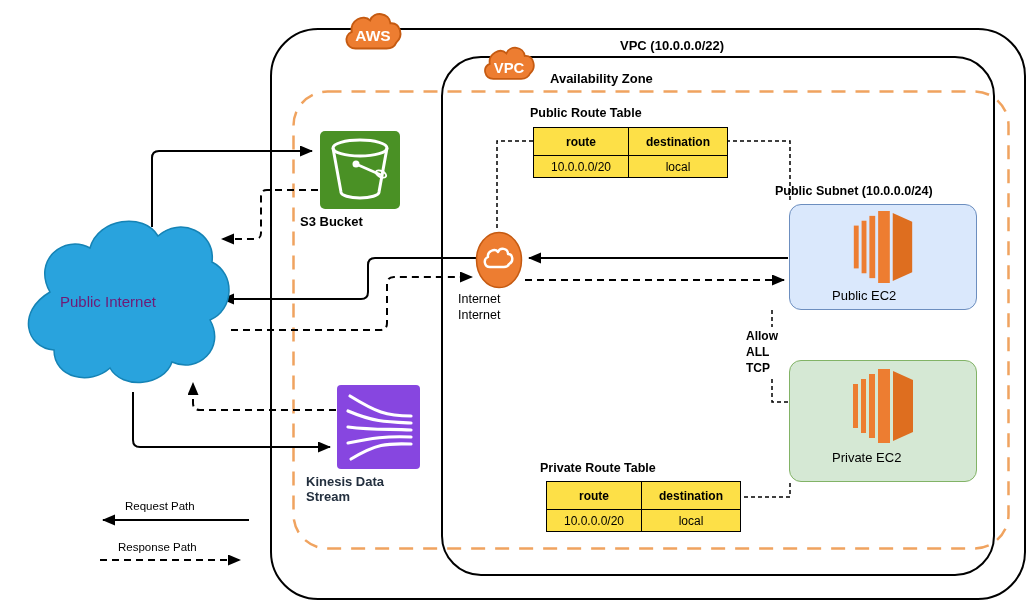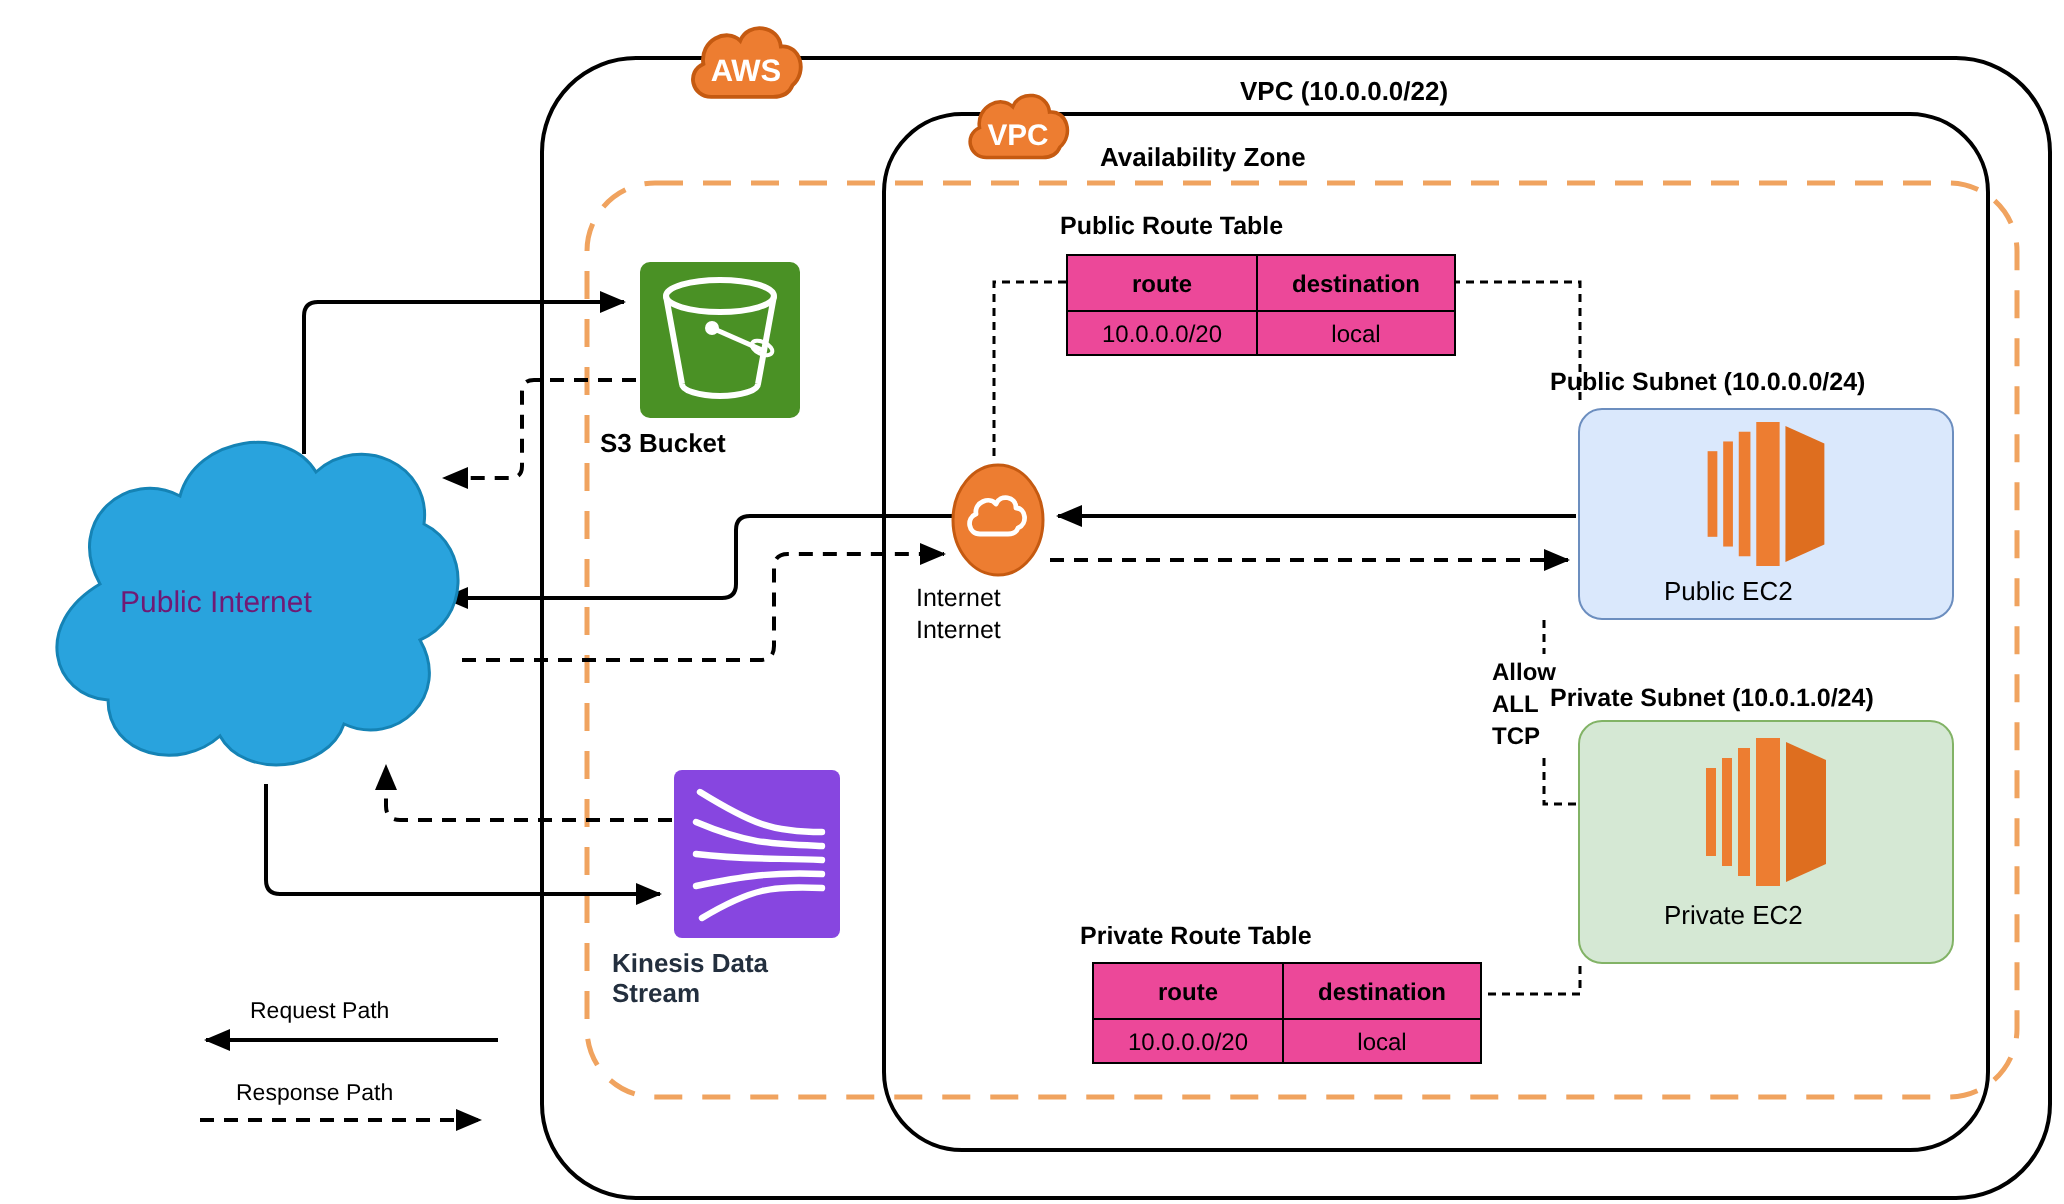--- a/index.html
+++ b/index.html
@@ -9,21 +9,21 @@
   }
   .abs{position:absolute;}
   .box-black{border:2px solid #000;background:transparent;}
   .lbl{position:absolute;text-align:left;line-height:1.25;}
   .bold{font-weight:700;}
   
   .subnet{position:absolute;border-radius:12px;border:1.6px solid;}
   .subnet.public{background:#DAE8FC;border-color:#6C8EBF;}
   .subnet.private{background:#D5E8D4;border-color:#82B366;}
   
-  table.rt{border-collapse:collapse;position:absolute;background:#ec4899;}
+  table.rt{border-collapse:collapse;position:absolute;background:#fde047;}
   table.rt td,table.rt th{border:1.6px solid #000;font-size:12px;text-align:center;padding:0 6px;}
   table.rt th{font-weight:700;height:27px;}
   table.rt td{height:21px;}
   .c1{width:82px;} .c2{width:86px;}
   
   .tile{position:absolute;display:flex;align-items:center;justify-content:center;}
   svg{display:block;}
 </style>
 </head>
 <body>
@@ -128,21 +128,20 @@
     <g fill="#ED7D31">
       <rect x="0" y="15" width="5" height="44"></rect>
       <rect x="8" y="10" width="5" height="54"></rect>
       <rect x="16" y="5" width="6" height="64"></rect>
       <rect x="25" y="0" width="12" height="74"></rect>
     </g>
     <polygon points="40,2 60,11 60,63 40,72" fill="#DE6E1F"></polygon>
   </svg>
   <div class="lbl" style="left:832px;top:288px;width:100px;font-size:13px;">Public EC2</div>
 
-  <div class="lbl bold" style="left:775px;top:342px;width:215px;font-size:12.5px;">Private Subnet (10.0.1.0/24)</div>
   <div class="subnet private" style="left:789px;top:360px;width:186px;height:120px;"></div>
   <svg class="abs" style="left:853px;top:369px;" width="60" height="74" viewBox="0 0 60 74">
     <g fill="#ED7D31">
       <rect x="0" y="15" width="5" height="44"></rect>
       <rect x="8" y="10" width="5" height="54"></rect>
       <rect x="16" y="5" width="6" height="64"></rect>
       <rect x="25" y="0" width="12" height="74"></rect>
     </g>
     <polygon points="40,2 60,11 60,63 40,72" fill="#DE6E1F"></polygon>
   </svg>

